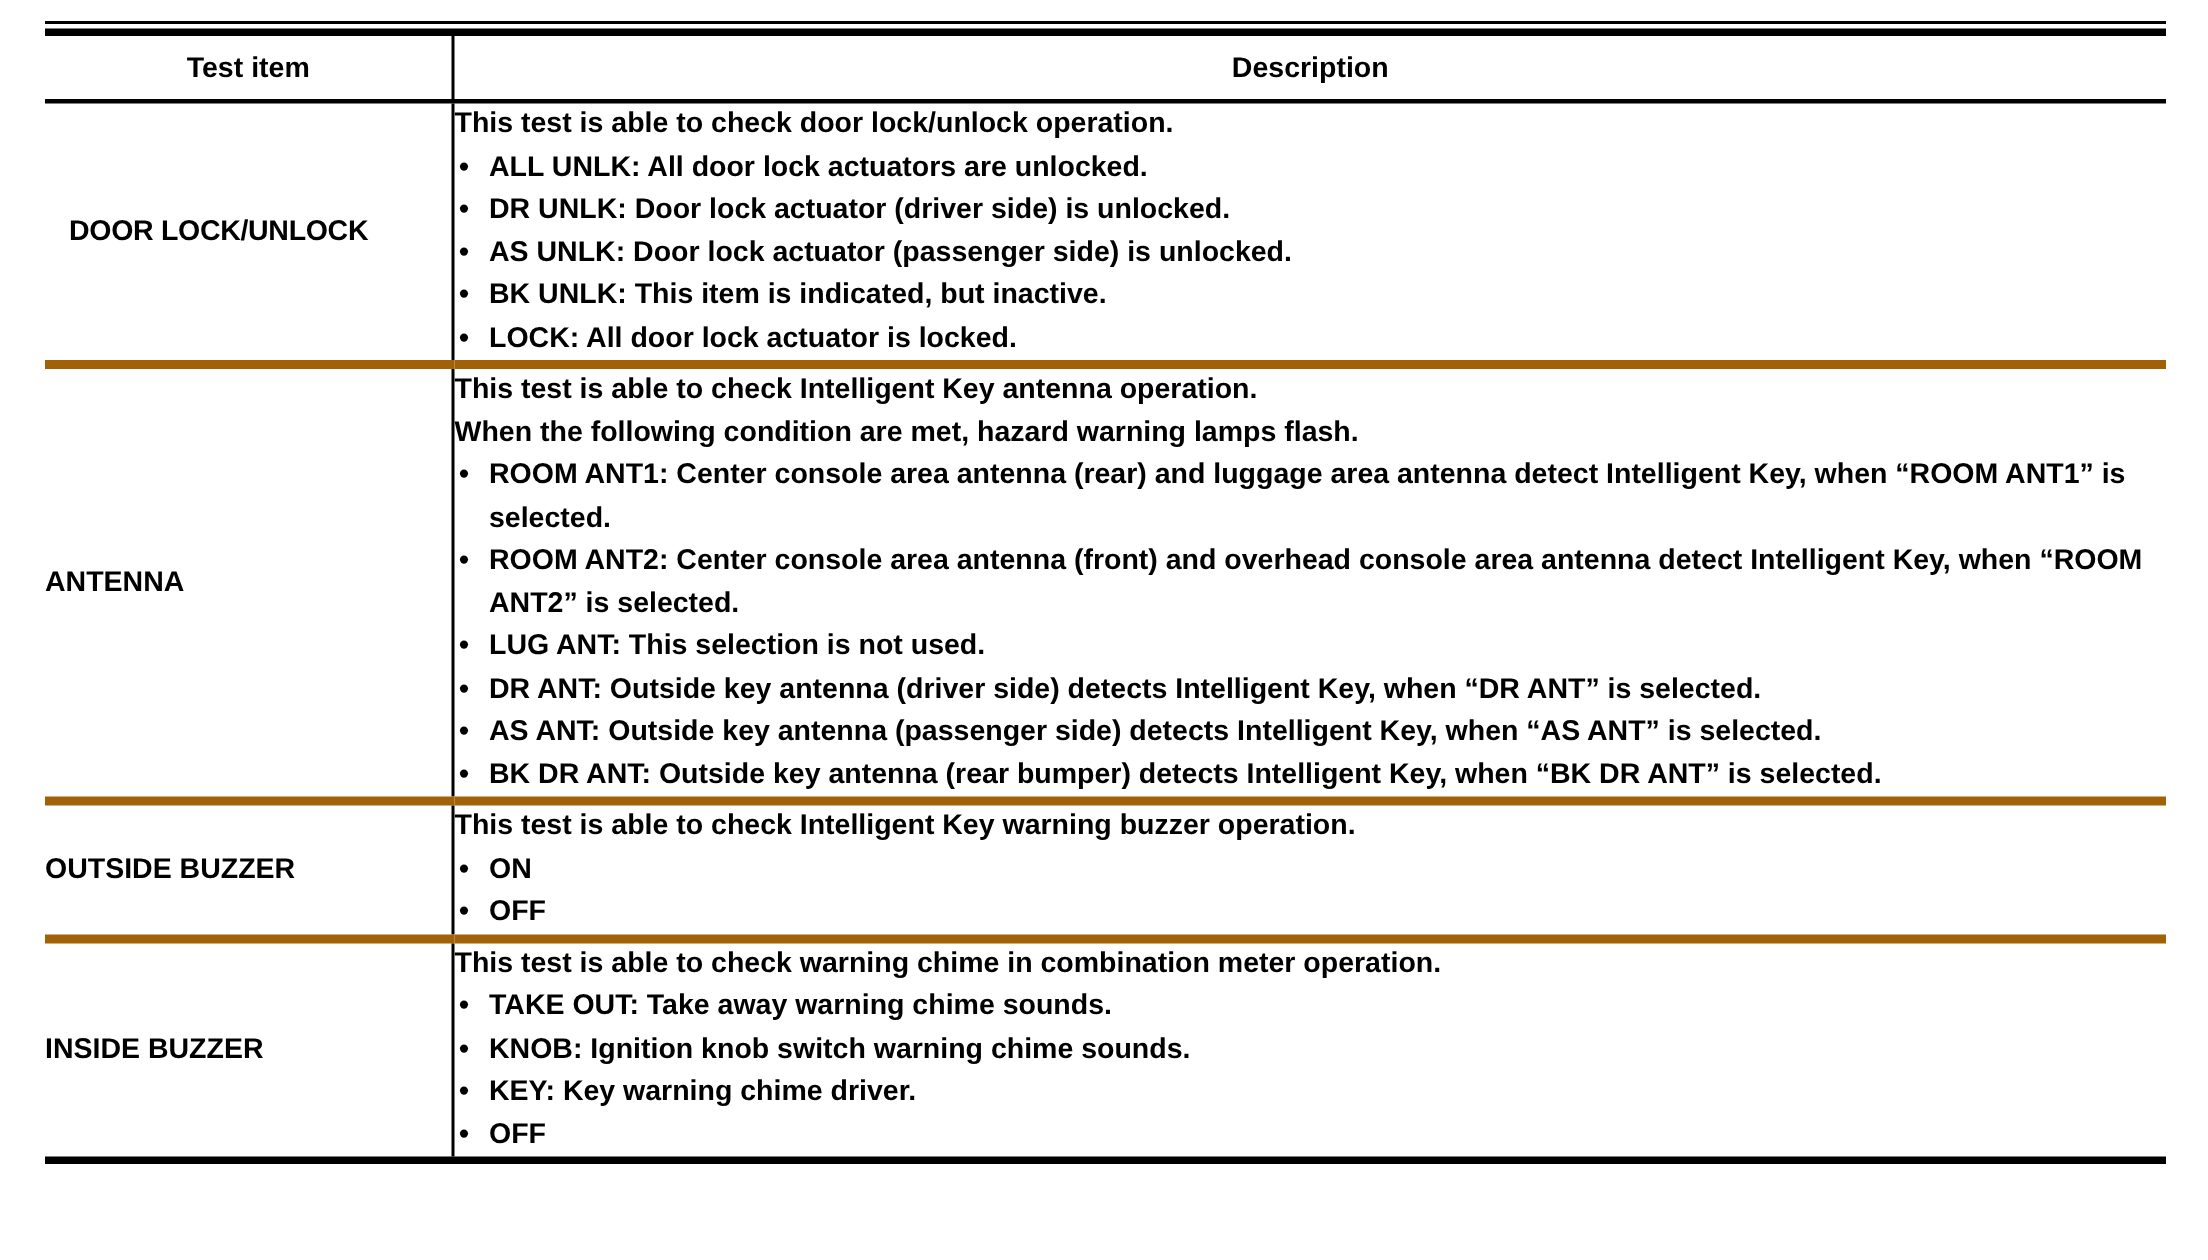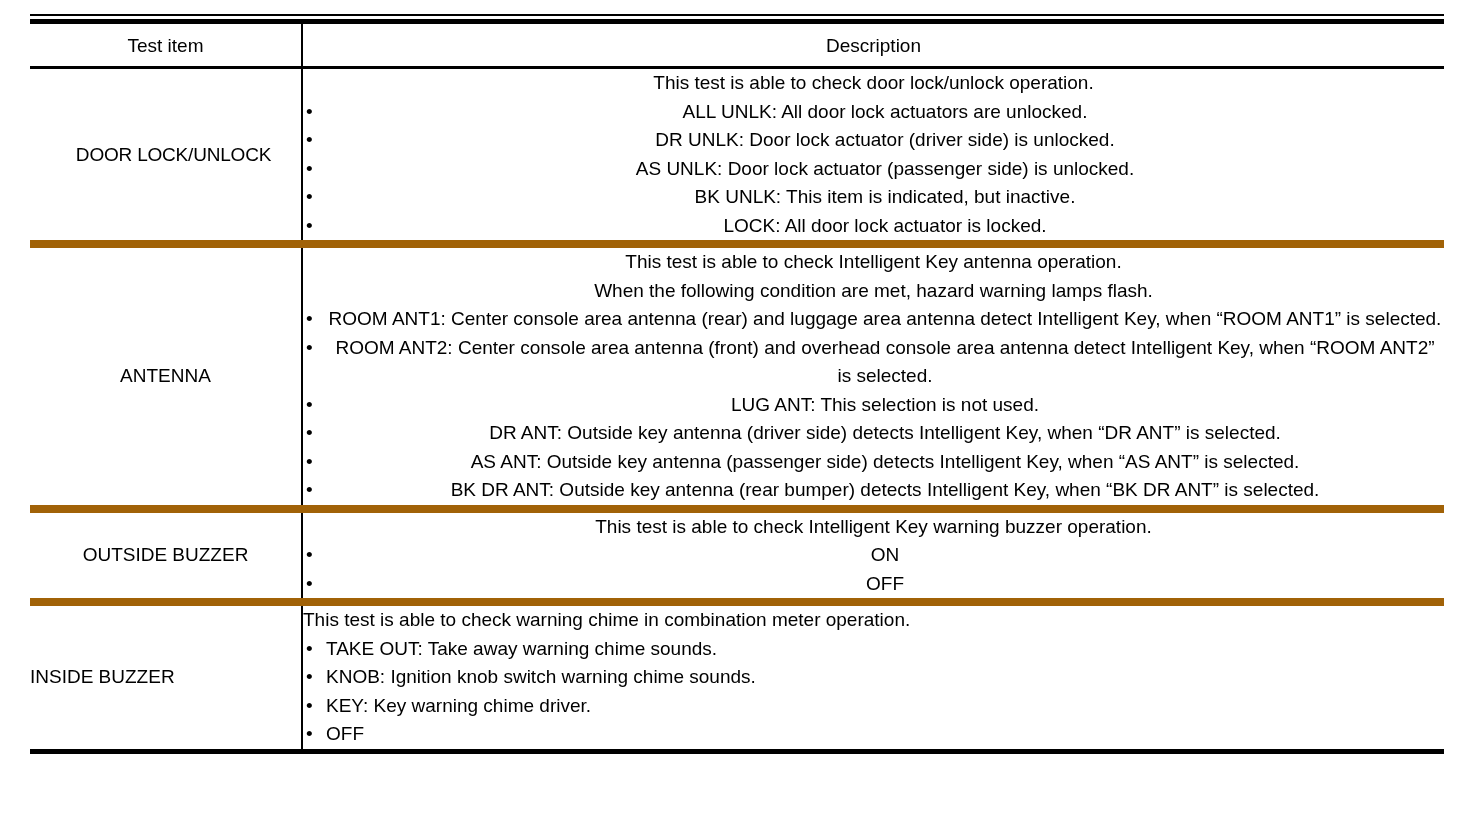--- a/index.html
+++ b/index.html
@@ -40,21 +40,21 @@
   .rule-gap    { height: 3px; background: transparent; }
 
   table.dt {
     width: 100%;
     border-collapse: collapse;
     table-layout: fixed;
   }
   table.dt td, table.dt th {
     vertical-align: middle;
     padding: 0;
-    font-weight: normal;
+    font-weight: bold;
   }
 
   col.c-item { width: 272px; }
   col.c-desc { width: 1142px; }
 
   .vdiv {
     border-left: 2px solid #000;
   }
 
   
@@ -105,21 +105,21 @@
     text-indent: 0;
   }
   ul.bl li .bullet {
     position: absolute;
     left: 3px;
     top: 0;
     font-size: 19px;
     line-height: 28.5px;
   }
 
-  .row-sep-thin td { border-bottom: 8px solid #a16207; text-align: center; }
+  .row-sep-thin td { border-bottom: 6px solid #a16207; }
 </style>
 </head>
 <body>
 
 <div id="page">
 
   <div class="table-wrap">
 
     <div class="rule rule-thin"></div>
     <div class="rule-gap"></div>

